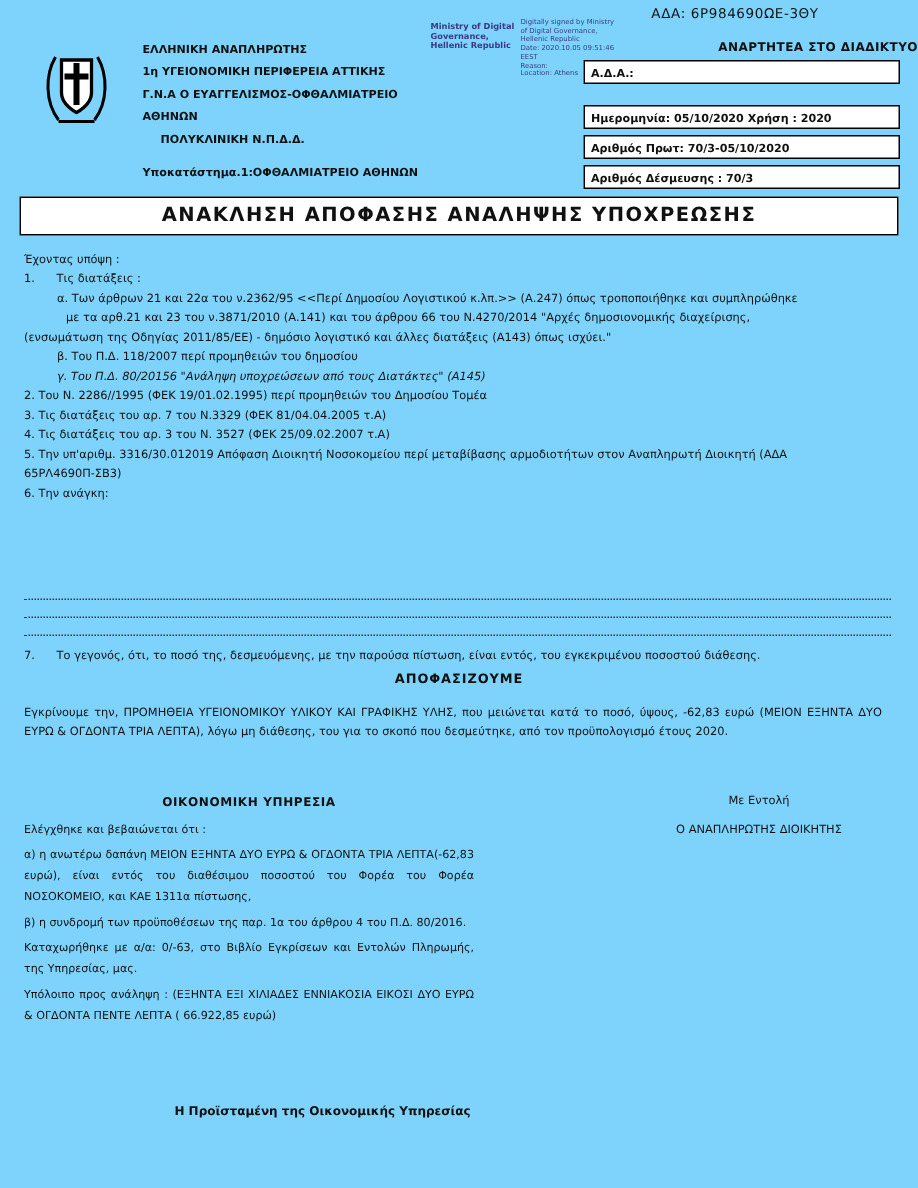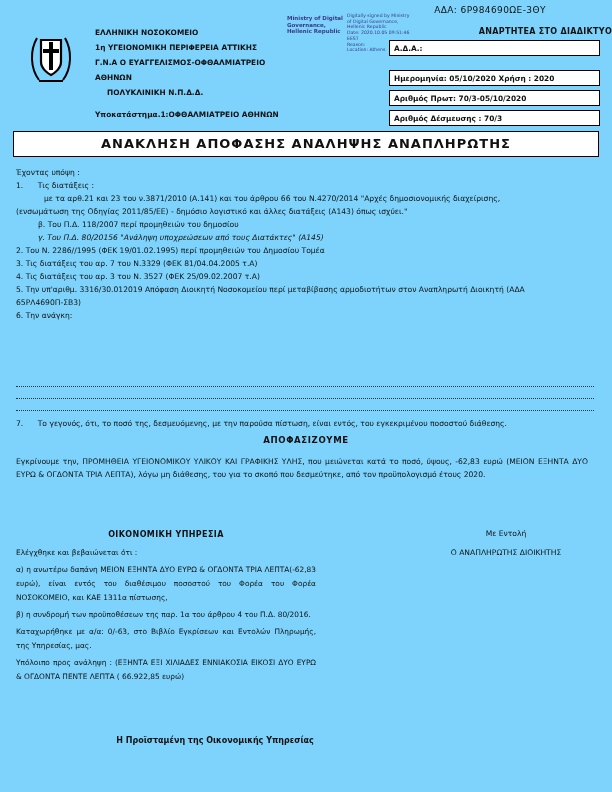--- a/index.html
+++ b/index.html
@@ -77,21 +77,21 @@
       <path d="M9,5 C2,17 2,35 11,47" fill="none" stroke="#000" stroke-width="2"></path>
       <path d="M37,5 C44,17 44,35 35,47" fill="none" stroke="#000" stroke-width="2"></path>
       <path d="M13,7 h20 v22 c0,8 -10,13 -10,13 c0,0 -10,-5 -10,-13 z" fill="#fff" stroke="#000" stroke-width="2.2"></path>
       <rect x="21" y="9" width="4" height="28" fill="#000"></rect>
       <rect x="15" y="16" width="16" height="4" fill="#000"></rect>
       <path d="M11,48 h24" stroke="#000" stroke-width="2"></path>
     </svg>
   </div>
 
   <div class="org">
-    <div>ΕΛΛΗΝΙΚΗ ΝΟΣΟΚΟΜΕΙΟ</div>
+    <div>ΕΛΛΗΝΙΚΗ ΑΝΑΠΛΗΡΩΤΗΣ</div>
     <div>1η ΥΓΕΙΟΝΟΜΙΚΗ ΠΕΡΙΦΕΡΕΙΑ ΑΤΤΙΚΗΣ</div>
     <div>Γ.Ν.Α Ο ΕΥΑΓΓΕΛΙΣΜΟΣ-ΟΦΘΑΛΜΙΑΤΡΕΙΟ ΑΘΗΝΩΝ</div>
     <div class="l4">ΠΟΛΥΚΛΙΝΙΚΗ Ν.Π.Δ.Δ.</div>
     <div class="l5">Υποκατάστημα.1:ΟΦΘΑΛΜΙΑΤΡΕΙΟ ΑΘΗΝΩΝ</div>
   </div>
 
   <div class="stamp-label">
     <div>Ministry of Digital</div>
     <div>Governance,</div>
     <div>Hellenic Republic</div>
@@ -105,25 +105,26 @@
     <div>EEST</div>
     <div>Reason:</div>
     <div>Location: Athens</div>
   </div>
 
   <div class="ibox ada">Α.Δ.Α.:</div>
   <div class="ibox date">Ημερομηνία: 05/10/2020 Χρήση : 2020</div>
   <div class="ibox proto">Αριθμός Πρωτ: 70/3-05/10/2020</div>
   <div class="ibox commit">Αριθμός Δέσμευσης : 70/3</div>
 
-  <div class="title-box">ΑΝΑΚΛΗΣΗ ΑΠΟΦΑΣΗΣ ΑΝΑΛΗΨΗΣ ΑΝΑΠΛΗΡΩΤΗΣ</div>
+  <div class="title-box">ΑΝΑΚΛΗΣΗ ΑΠΟΦΑΣΗΣ ΑΝΑΛΗΨΗΣ ΥΠΟΧΡΕΩΣΗΣ</div>
 
   <div class="content">
     <div class="pre">Έχοντας υπόψη :</div>
     <div class="pre">1.      Τις διατάξεις :</div>
+    <div class="ind1">α. Των άρθρων 21 και 22α του ν.2362/95  &lt;&lt;Περί Δημοσίου Λογιστικού κ.λπ.&gt;&gt; (Α.247) όπως τροποποιήθηκε και συμπληρώθηκε</div>
     <div class="ind2">με τα αρθ.21 και 23 του ν.3871/2010 (Α.141) και του άρθρου 66 του Ν.4270/2014 "Αρχές δημοσιονομικής διαχείρισης,</div>
     <div>(ενσωμάτωση της Οδηγίας 2011/85/ΕΕ) - δημόσιο λογιστικό και άλλες διατάξεις (Α143) όπως ισχύει."</div>
     <div class="ind1">β. Του Π.Δ. 118/2007 περί προμηθειών του δημοσίου</div>
     <div class="ind1 it">γ. Του Π.Δ. 80/20156 "Ανάληψη υποχρεώσεων από τους Διατάκτες" (Α145)</div>
     <div>2. Του Ν. 2286//1995 (ΦΕΚ 19/01.02.1995) περί προμηθειών του Δημοσίου Τομέα</div>
     <div>3. Τις διατάξεις του αρ. 7 του Ν.3329 (ΦΕΚ 81/04.04.2005 τ.Α)</div>
     <div>4. Τις διατάξεις του αρ. 3 του Ν. 3527 (ΦΕΚ 25/09.02.2007 τ.Α)</div>
     <div>5. Την υπ'αριθμ. 3316/30.012019 Απόφαση Διοικητή Νοσοκομείου περί μεταβίβασης αρμοδιοτήτων στον Αναπληρωτή Διοικητή (ΑΔΑ</div>
     <div>65ΡΛ4690Π-ΣΒ3)</div>
     <div>6. Την ανάγκη:</div>

